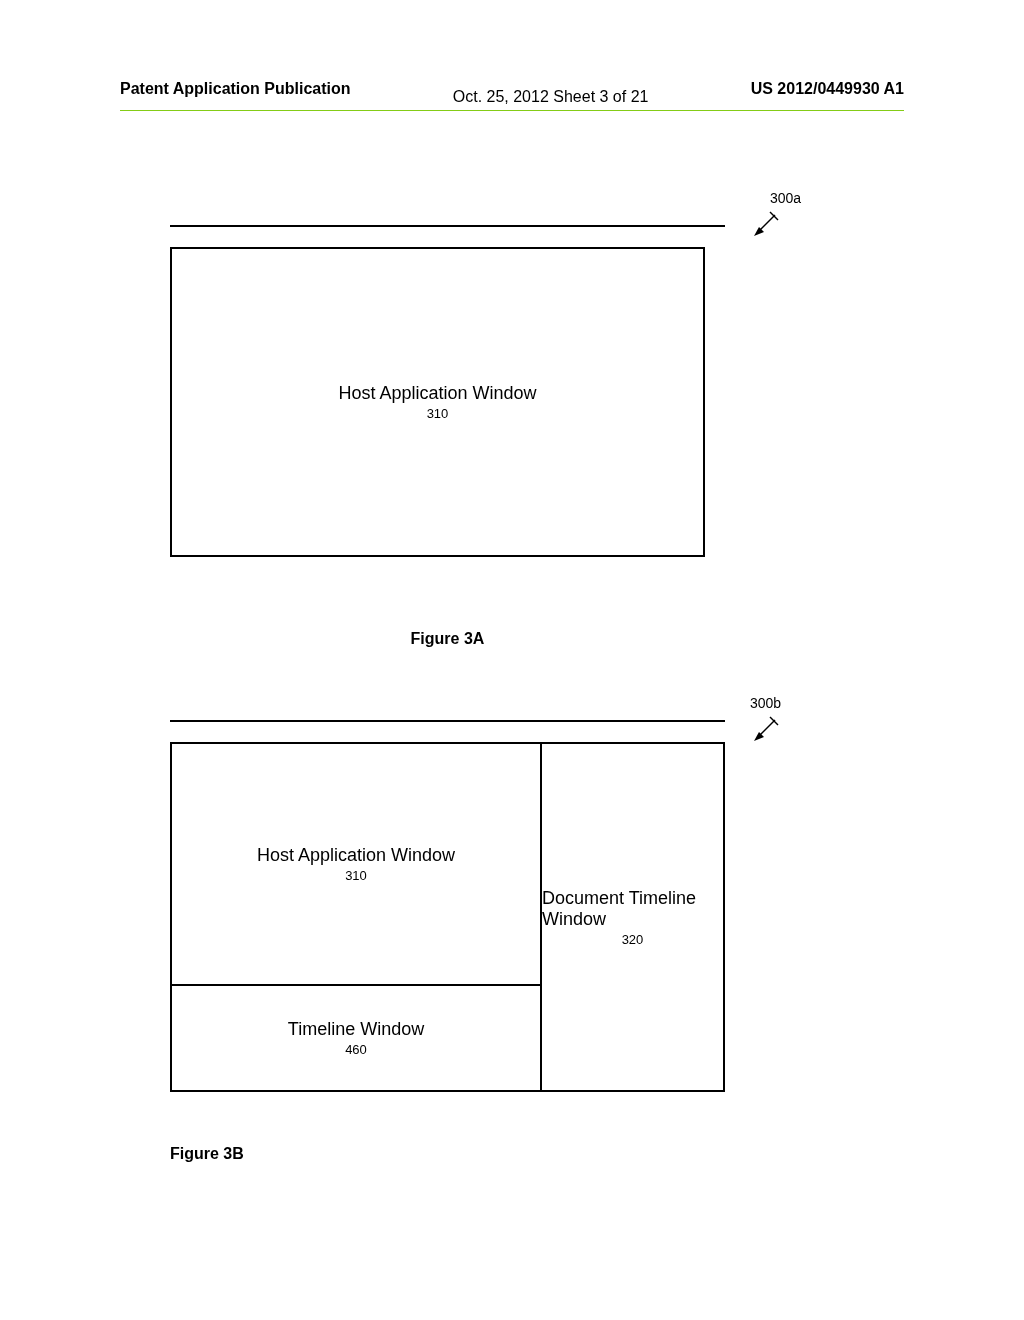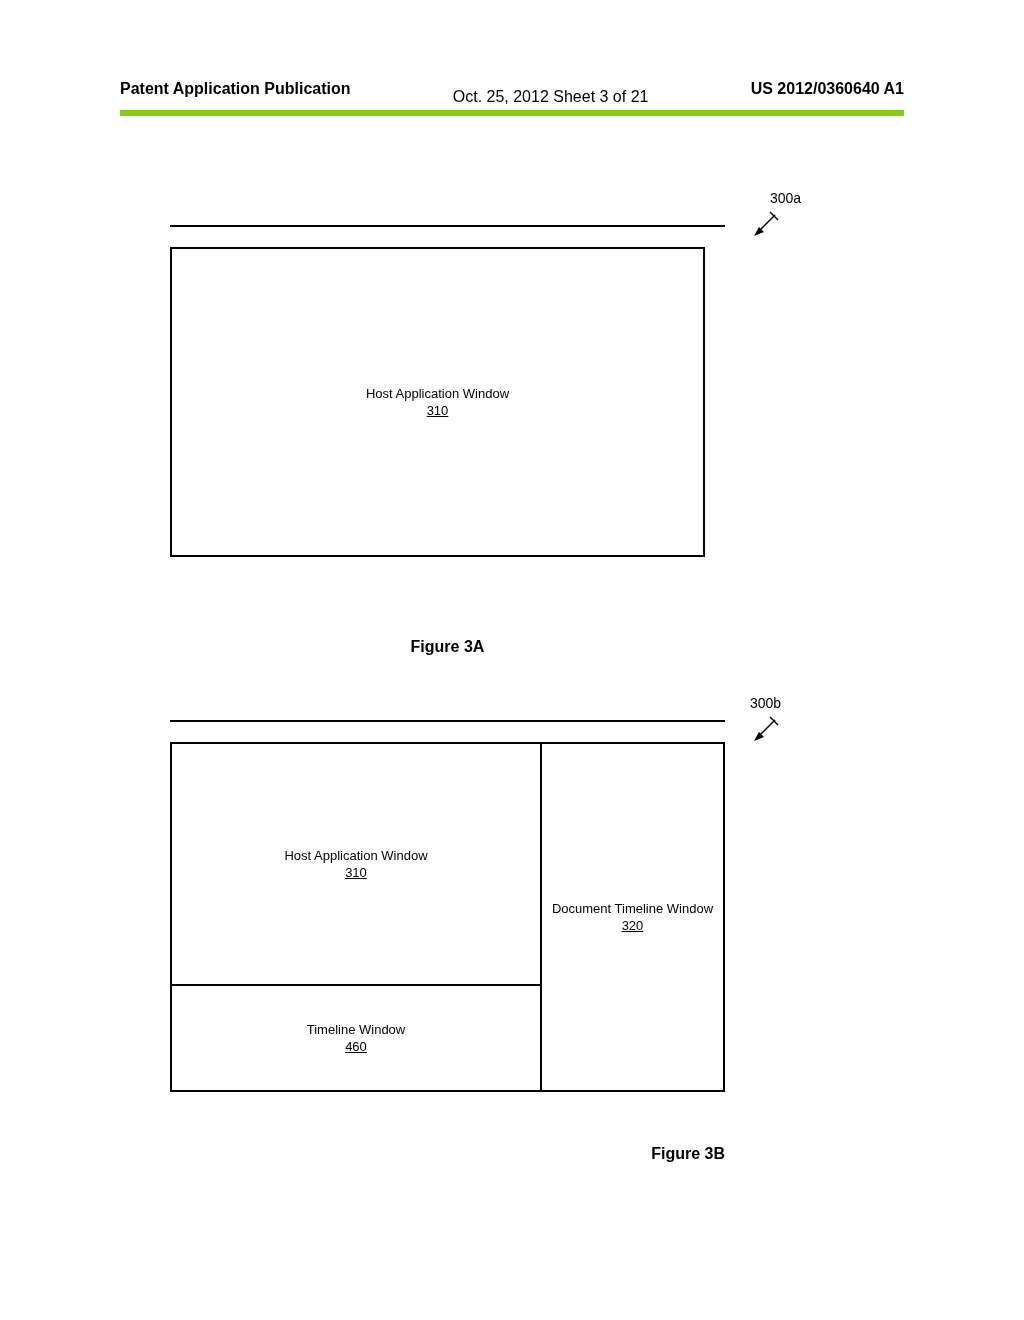--- a/index.html
+++ b/index.html
@@ -16,21 +16,21 @@
     }
     .header {
       position: absolute;
       top: 80px;
       left: 120px;
       right: 120px;
       display: flex;
       justify-content: space-between;
       font-size: 16px;
       font-weight: bold;
-      border-bottom: 6px solid #84cc16;
+      border-bottom: 1px solid #84cc16;
       padding-bottom: 4px;
     }
     .header-left { font-weight: bold; }
     .header-center { font-weight: normal; margin-top: 8px; }
     .header-right { font-weight: bold; }
 
     
     .fig-3a-container {
       position: absolute;
       top: 225px;
@@ -45,38 +45,36 @@
       left: 0;
       width: 535px;
       height: 310px;
       border: 2px solid #000;
       display: flex;
       flex-direction: column;
       align-items: center;
       justify-content: center;
     }
     .box-title {
-      font-size: 13px;
+      font-size: 18px;
       text-align: left;
     }
     .box-ref {
       font-size: 13px;
-      text-decoration: underline;
       text-align: center;
       margin-top: 2px;
     }
     .fig-3a-label {
       position: absolute;
       top: 630px;
       left: 170px;
       width: 555px;
       text-align: center;
       font-weight: bold;
       font-size: 16px;
-      margin-top: 8px;
     }
 
     
     .callout-a {
       position: absolute;
       top: 190px;
       left: 770px;
       font-size: 14px;
     }
     .callout-arrow-a {
@@ -132,21 +130,21 @@
       display: flex;
       flex-direction: column;
       align-items: center;
       justify-content: center;
     }
     .fig-3b-label {
       position: absolute;
       top: 1145px;
       left: 170px;
       width: 555px;
-      text-align: right;
+      text-align: left;
       font-weight: bold;
       font-size: 16px;
     }
 
     
     .callout-b {
       position: absolute;
       top: 695px;
       left: 750px;
       font-size: 14px;
@@ -158,21 +156,21 @@
       width: 30px;
       height: 30px;
     }
   </style>
 </head>
 <body>
 
 <div class="header">
   <span class="header-left">Patent Application Publication</span>
   <span class="header-center">Oct. 25, 2012  Sheet 3 of 21</span>
-  <span class="header-right">US 2012/0360640 A1</span>
+  <span class="header-right">US 2012/0449930 A1</span>
 </div>
 
 <div class="callout-a">300a</div>
 <svg class="callout-arrow-a" viewBox="0 0 30 30">
   <line x1="25" y1="5" x2="8" y2="22" stroke="#000" stroke-width="1.5"></line>
   <polygon points="4,26 9,17 14,22" fill="#000"></polygon>
   <line x1="20" y1="2" x2="28" y2="10" stroke="#000" stroke-width="1.5"></line>
 </svg>
 
 <div class="fig-3a-container">

